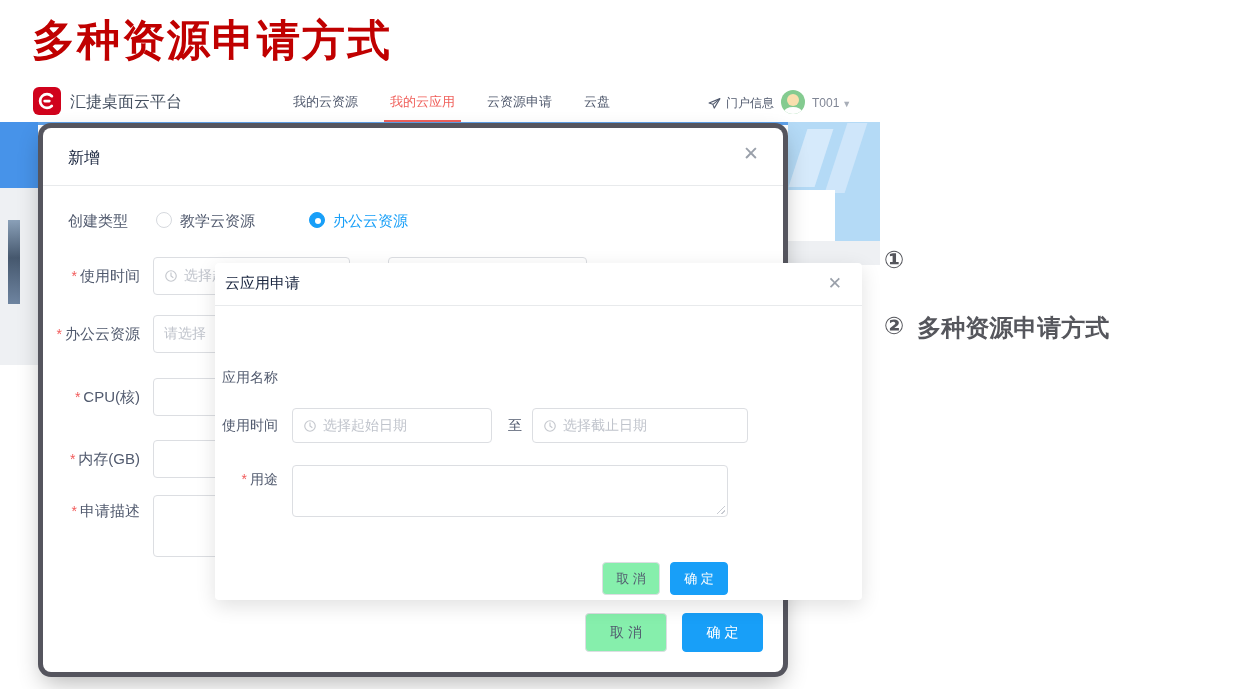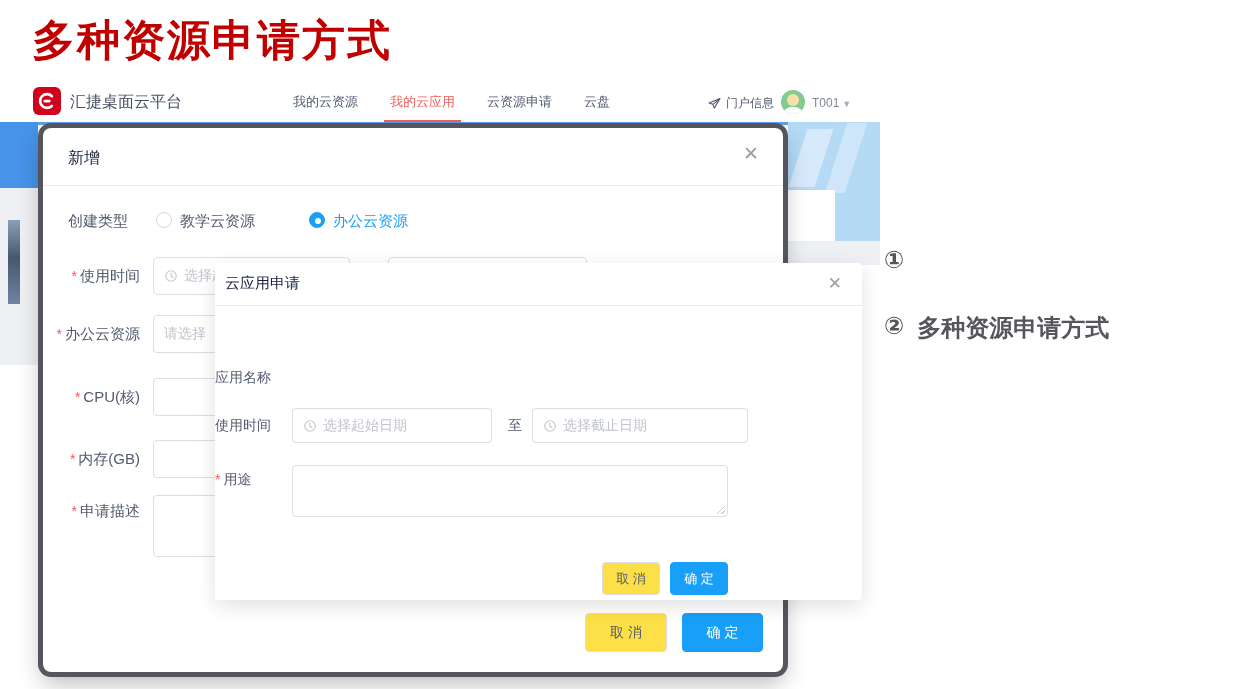--- a/index.html
+++ b/index.html
@@ -78,30 +78,30 @@
   .to-label { position:absolute; font-size:14px; color:#515a6e; }
   .tarea { position:absolute; border:1px solid #dcdee2; border-radius:4px; background:#fff; }
   .tarea textarea { width:100%; height:100%; border:none; outline:none; resize:none;
     font-family:inherit; font-size:14px; color:#515a6e; padding:6px 10px; background:transparent; }
   .resize-h { position:absolute; right:2px; bottom:2px; width:10px; height:10px;
     background:repeating-linear-gradient(-45deg,transparent 0 2px,#c8cbd2 2px 3px);
     clip-path:polygon(100% 0,0 100%,100% 100%); pointer-events:none; }
 
   .btn { position:absolute; border-radius:4px; display:flex; align-items:center; justify-content:center;
     font-size:14px; cursor:pointer; white-space:nowrap; }
-  .btn.ghost { background:#fde047; border:1px solid #dcdee2; color:#515a6e; }
+  .btn.ghost { background:#86efac; border:1px solid #dcdee2; color:#515a6e; }
   .btn.primary { background:#189ff8; border:1px solid #189ff8; color:#fff; }
 
   
   .modal-app { position:absolute; left:215px; top:263px; width:647px; height:337px; background:#fff;
     border-radius:4px; box-shadow:0 6px 20px rgba(0,0,0,.12); z-index:20; }
   .modal-app .m-title { left:10px; top:11px; font-size:15px; font-weight:400; }
   .modal-app .m-close { right:20px; top:12px; font-size:17px; }
   .modal-app .m-divider { top:42px; }
-  .alabel { position:absolute; left:0; width:63px; font-size:14px; color:#515a6e;
+  .alabel { position:absolute; left:0; width:63px; text-align:right; font-size:14px; color:#515a6e;
     white-space:nowrap; }
 
   
   .annotations { position:absolute; left:884px; top:246px; z-index:5; }
   .anno { display:flex; align-items:flex-start; gap:13px; font-size:24px; font-weight:bold;
     color:#55565c; white-space:nowrap; margin-bottom:38px; }
 
   .icon { flex:0 0 auto; display:inline-flex; }
 </style>
 </head>

